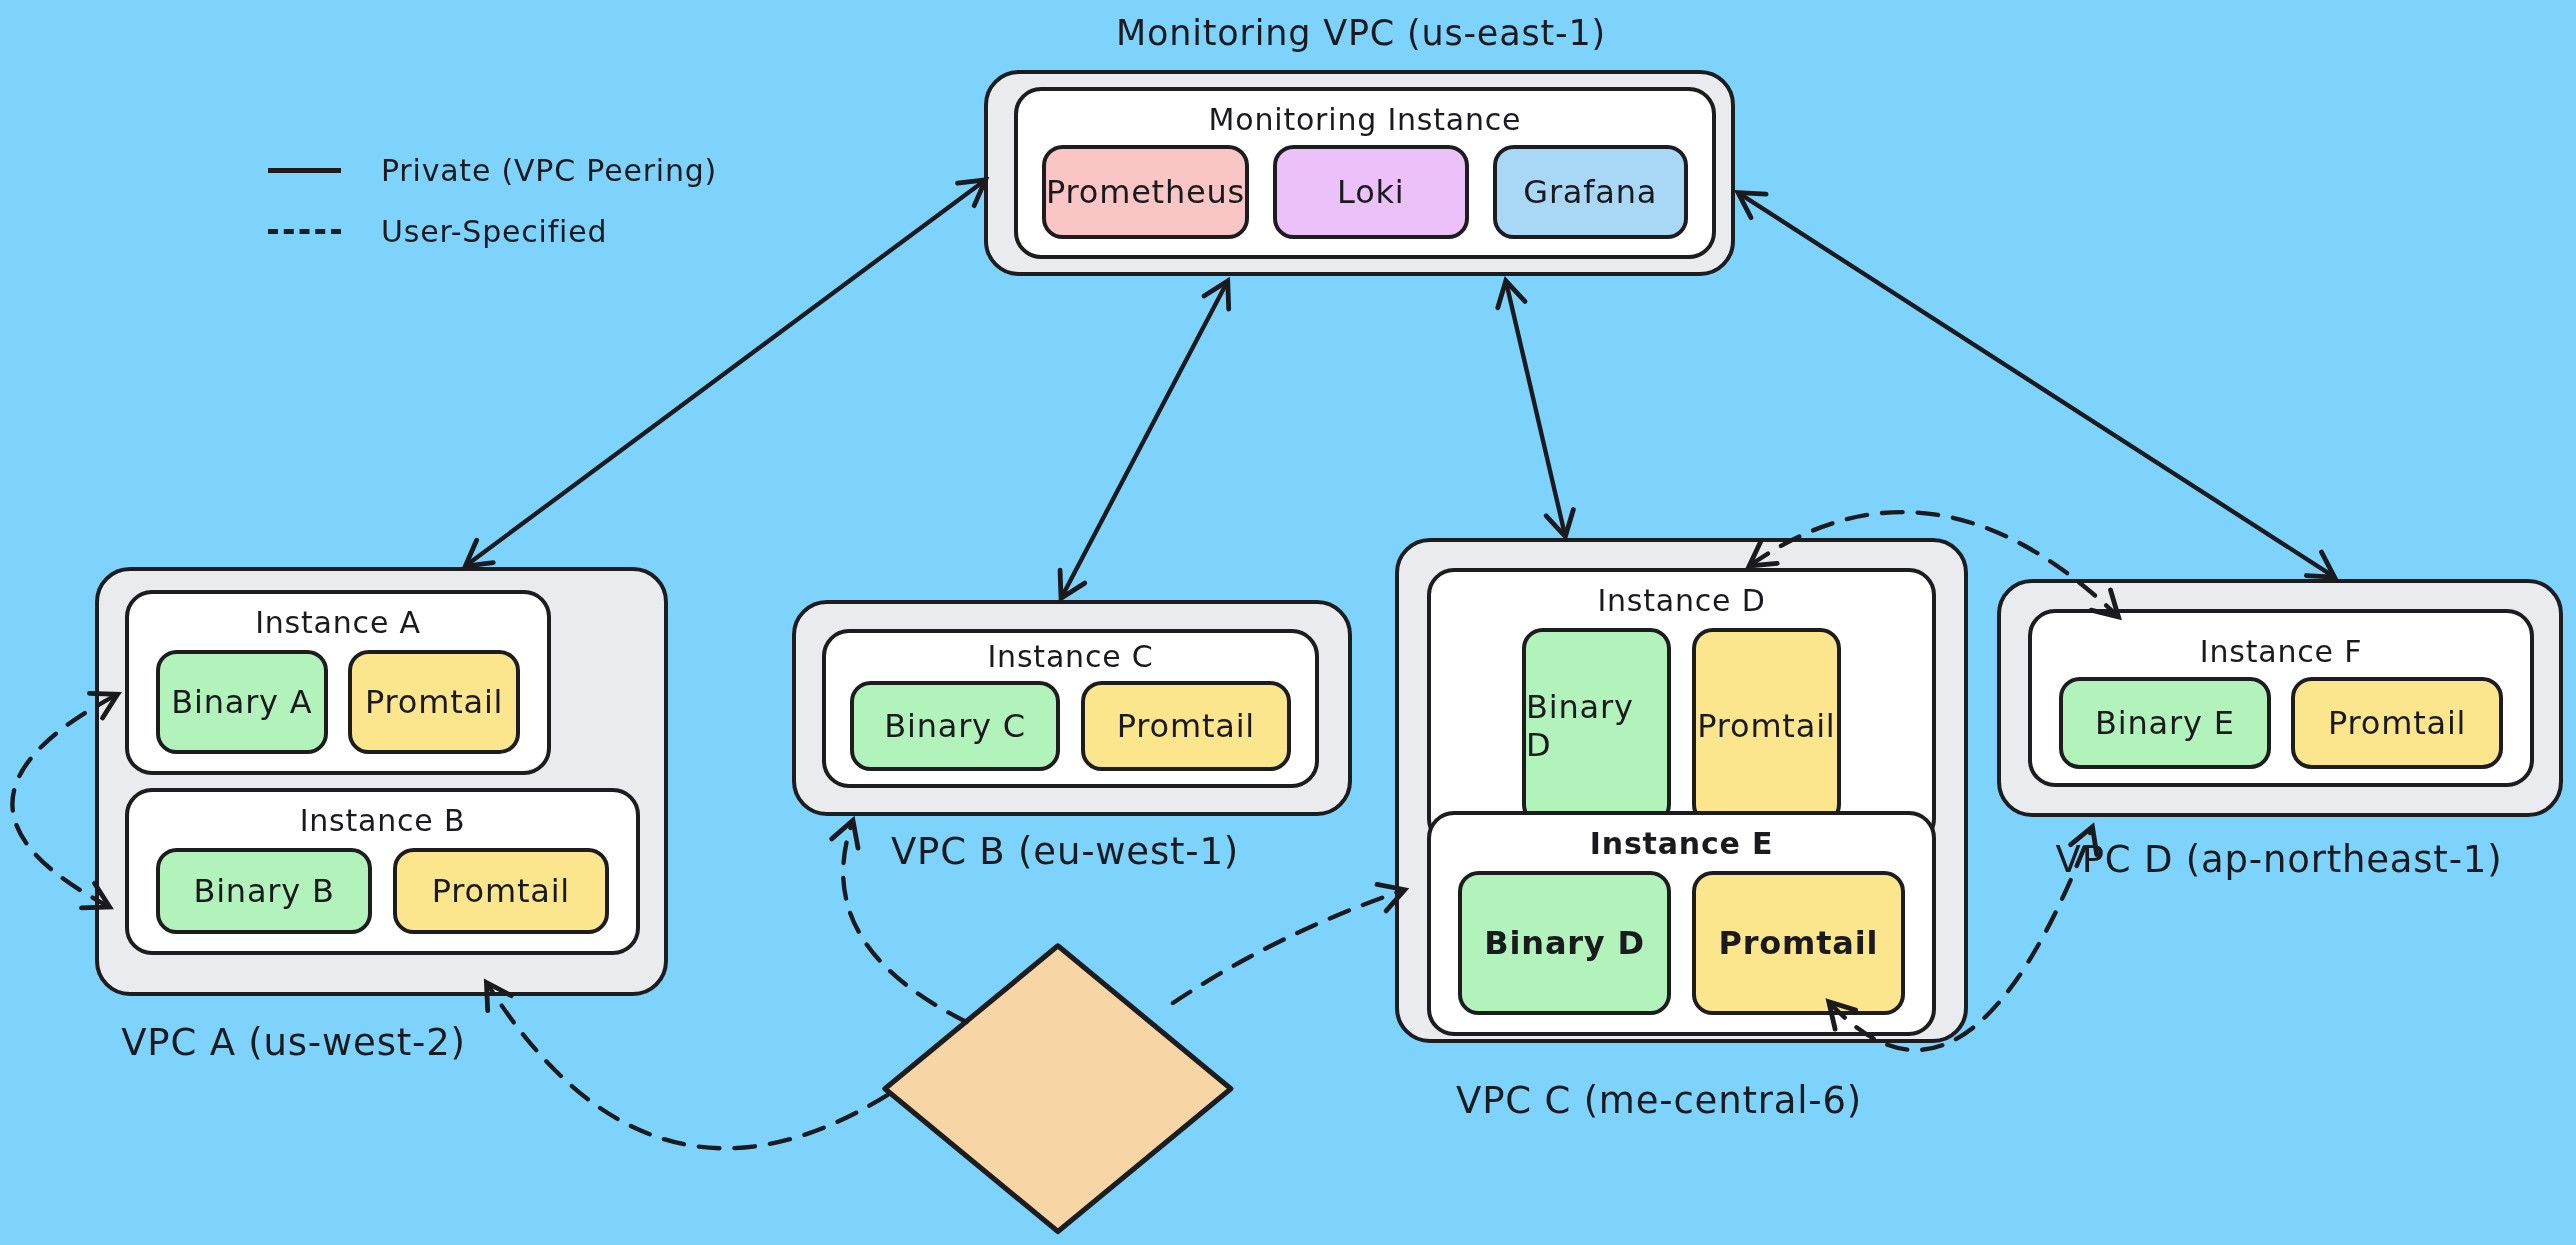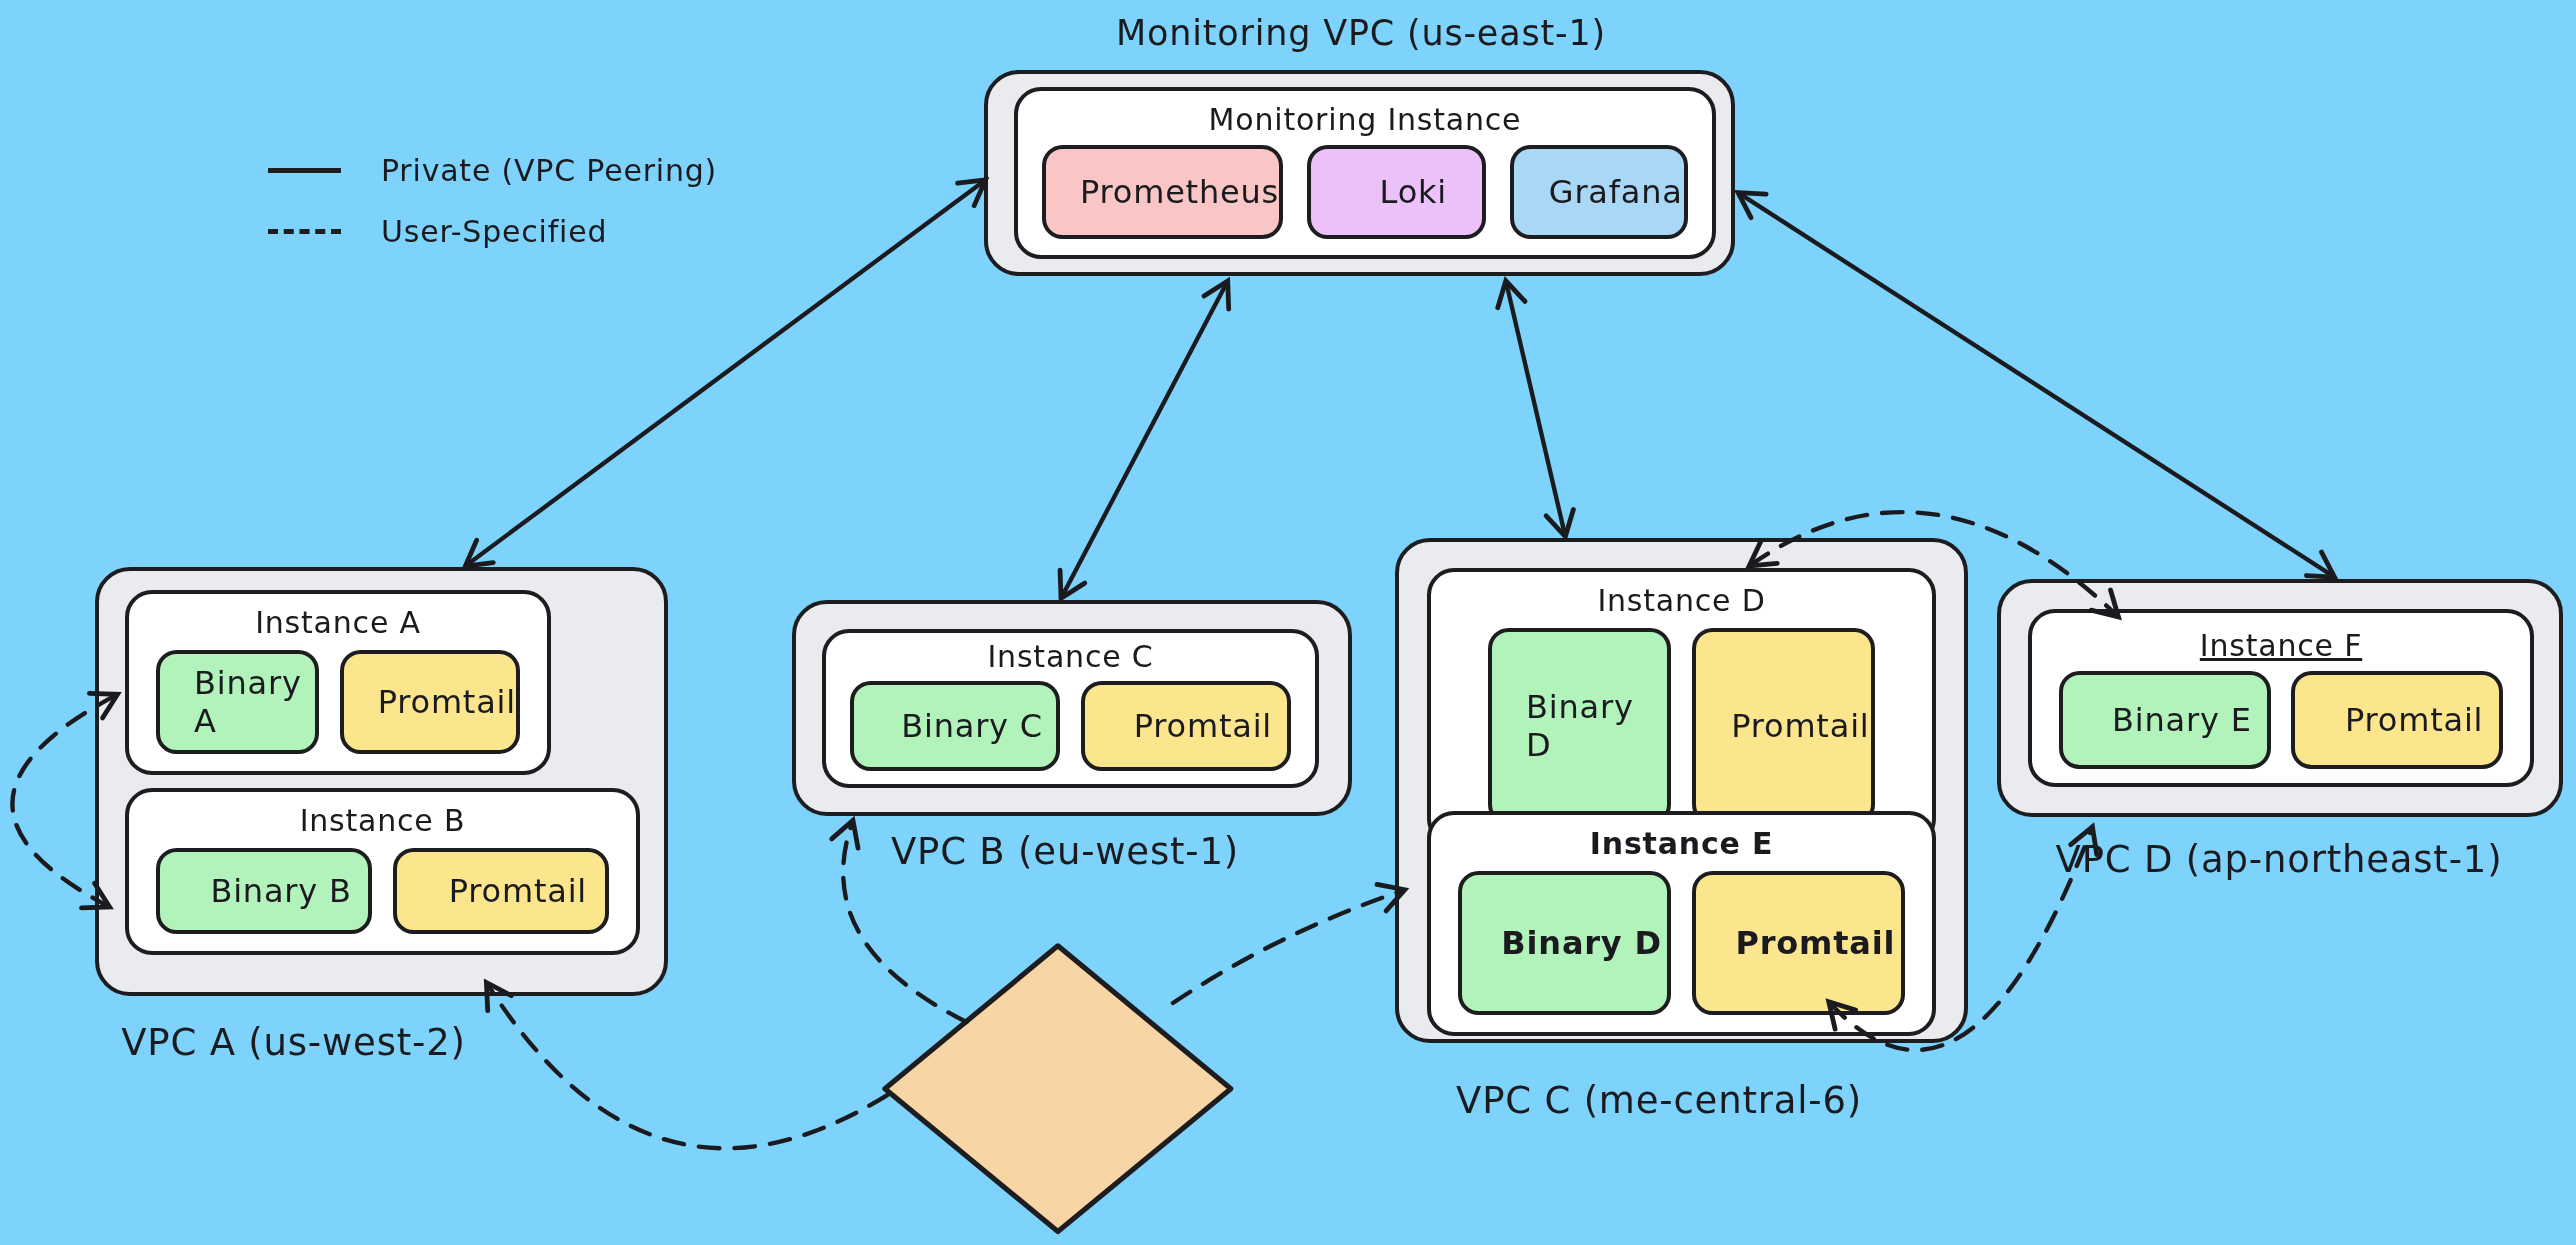--- a/index.html
+++ b/index.html
@@ -7,21 +7,21 @@
        font-family:"DejaVu Sans","Liberation Sans",sans-serif;color:#1b1b1f;}
   #canvas{position:relative;width:2576px;height:1245px;background:#7dd3fc;}
 
   
   .vpc{position:absolute;background:#e9ebee;border:4.8px solid #1d1d20;border-radius:35px;box-sizing:border-box;}
   .inst{position:absolute;background:#ffffff;border:4.8px solid #1d1d20;border-radius:27px;box-sizing:border-box;
         display:flex;flex-direction:column;align-items:stretch;}
   .inst-title{text-align:center;font-size:30px;letter-spacing:0.8px;padding-top:11px;white-space:nowrap;}
   .chip-row{display:flex;flex:1;gap:20.6px;padding:9.5px 27px 17.5px 27px;align-items:stretch;}
   .chip{flex:1;border:4.8px solid #1d1d20;border-radius:20.6px;display:flex;align-items:center;justify-content:center;
-        font-size:32px;letter-spacing:0.8px;box-sizing:border-box;padding-left:34px;}
+        font-size:32px;letter-spacing:0.8px;box-sizing:border-box;}
   .c-green{background:#b2f2bb;}
   .c-yellow{background:#fbe58d;}
   .c-pink{background:#f9c6c5;}
   .c-purple{background:#ecc0f8;}
   .c-blue{background:#a9d8f7;}
 
   .vpc-label{position:absolute;font-size:37px;letter-spacing:0.8px;text-align:center;white-space:nowrap;}
 
   
   .page-title{position:absolute;left:990px;top:12.7px;width:742px;text-align:center;
@@ -115,21 +115,21 @@
     <div class="inst-title">Instance E</div>
     <div class="chip-row">
       <div class="chip c-green">Binary D</div>
       <div class="chip c-yellow">Promtail</div>
     </div>
   </div>
   <div class="vpc-label" style="left:1421px;top:1079px;width:476px;">VPC C (me-central-6)</div>
 
   <div class="vpc" style="left:1997px;top:579px;width:566px;height:238px;"></div>
   <div class="inst" style="left:2028px;top:609px;width:506px;height:178px;">
-    <div class="inst-title" style="padding-top:15px;text-decoration:underline;">Instance F</div>
+    <div class="inst-title" style="padding-top:21px;">Instance F</div>
     <div class="chip-row" style="padding:8px 27px 14.3px 27px;">
       <div class="chip c-green">Binary E</div>
       <div class="chip c-yellow">Promtail</div>
     </div>
   </div>
   <div class="vpc-label" style="left:2041px;top:838px;width:476px;">VPC D (ap-northeast-1)</div>
 
   <div class="diamond-label">
     <div>External</div>
     <div>Service</div>

